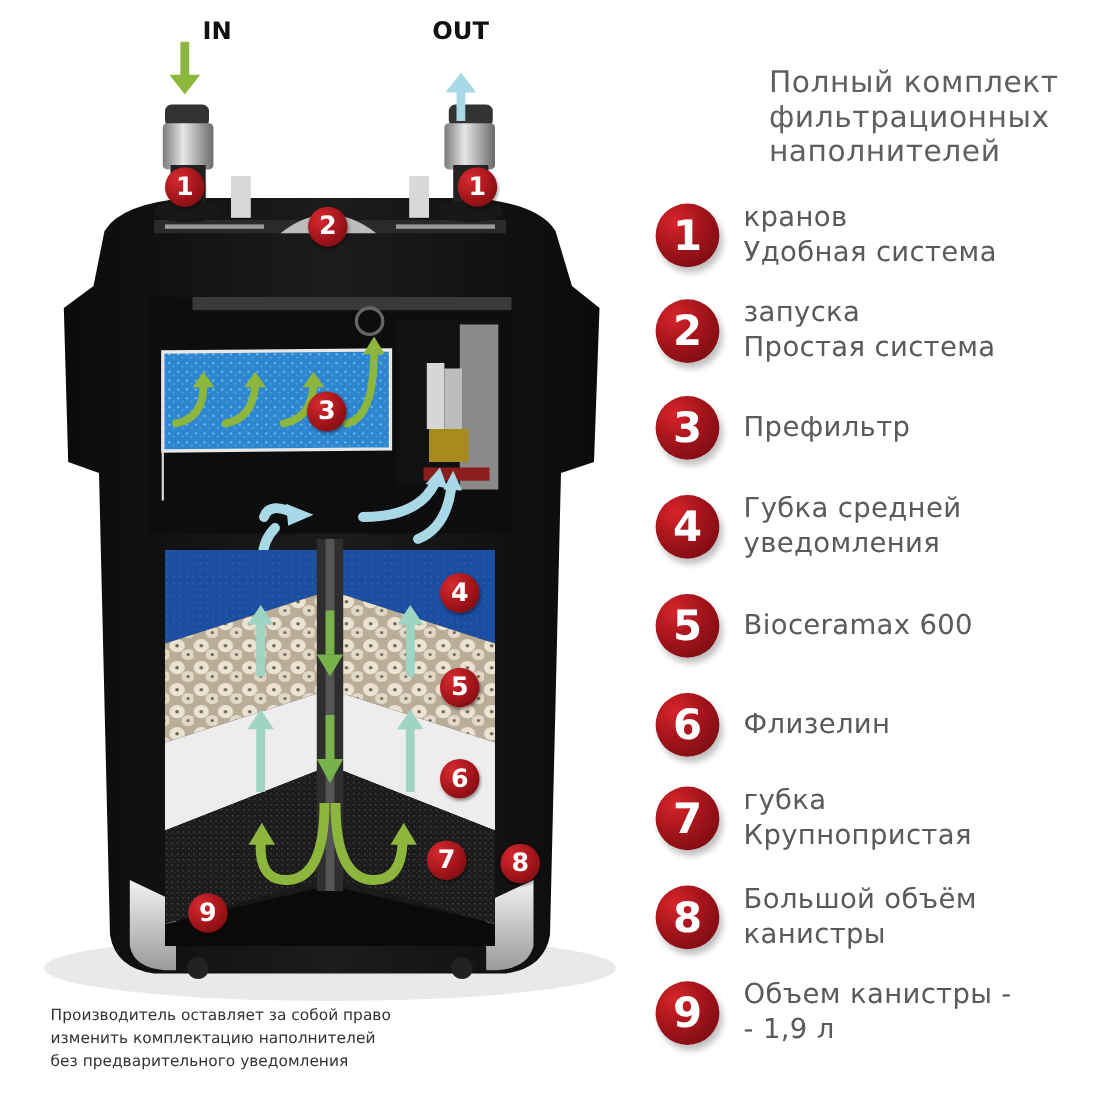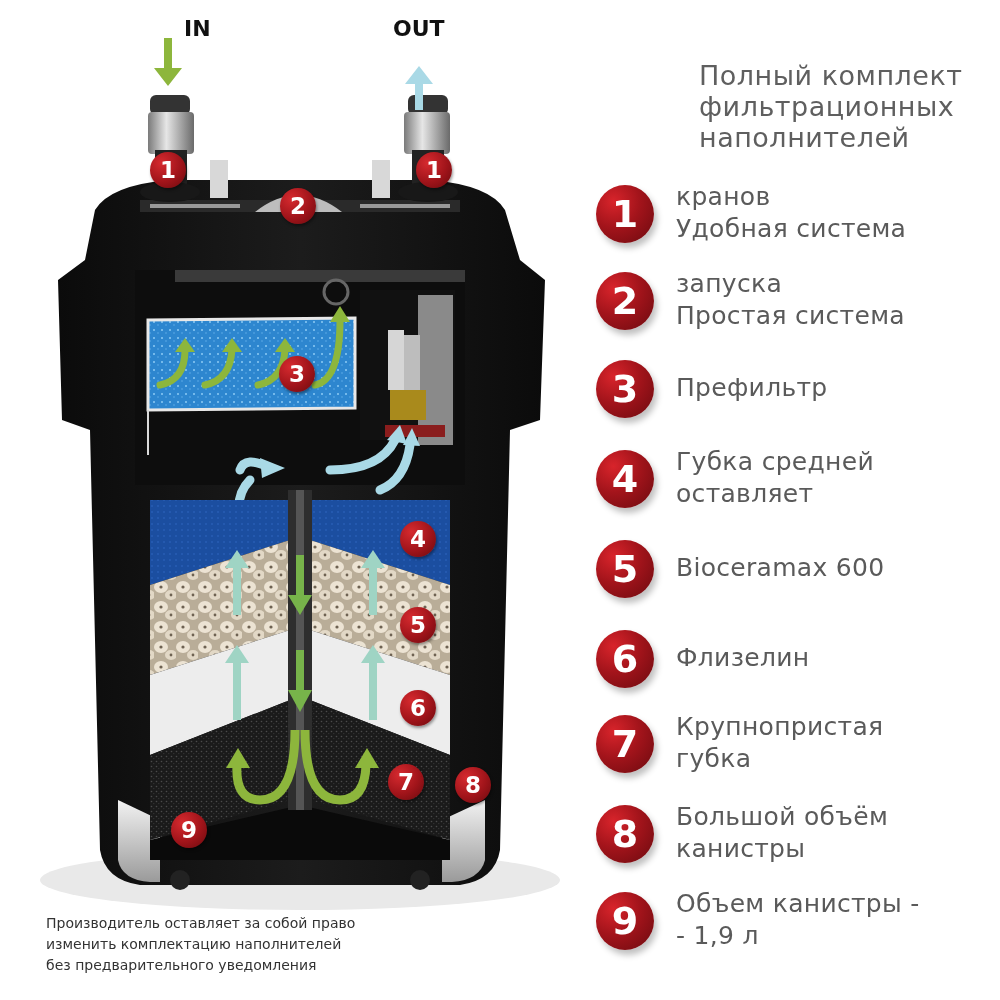--- a/index.html
+++ b/index.html
@@ -221,36 +221,36 @@
   </div>
 </div>
 <div class="legend-item" style="top:360px;">
   <div class="badge">3</div>
   <div class="legend-text single">Префильтр</div>
 </div>
 <div class="legend-item" style="top:450px;">
   <div class="badge">4</div>
   <div class="legend-text">
     <div>Губка средней</div>
-    <div>оставляет</div>
+    <div>уведомления</div>
   </div>
 </div>
 <div class="legend-item" style="top:540px;">
   <div class="badge">5</div>
   <div class="legend-text single">Bioceramax 600</div>
 </div>
 <div class="legend-item" style="top:630px;">
   <div class="badge">6</div>
   <div class="legend-text single">Флизелин</div>
 </div>
 <div class="legend-item" style="top:715px;">
   <div class="badge">7</div>
   <div class="legend-text">
+    <div>губка</div>
     <div>Крупнопристая</div>
-    <div>губка</div>
   </div>
 </div>
 <div class="legend-item" style="top:805px;">
   <div class="badge">8</div>
   <div class="legend-text">
     <div>Большой объём</div>
     <div>канистры</div>
   </div>
 </div>
 <div class="legend-item" style="top:892px;">

